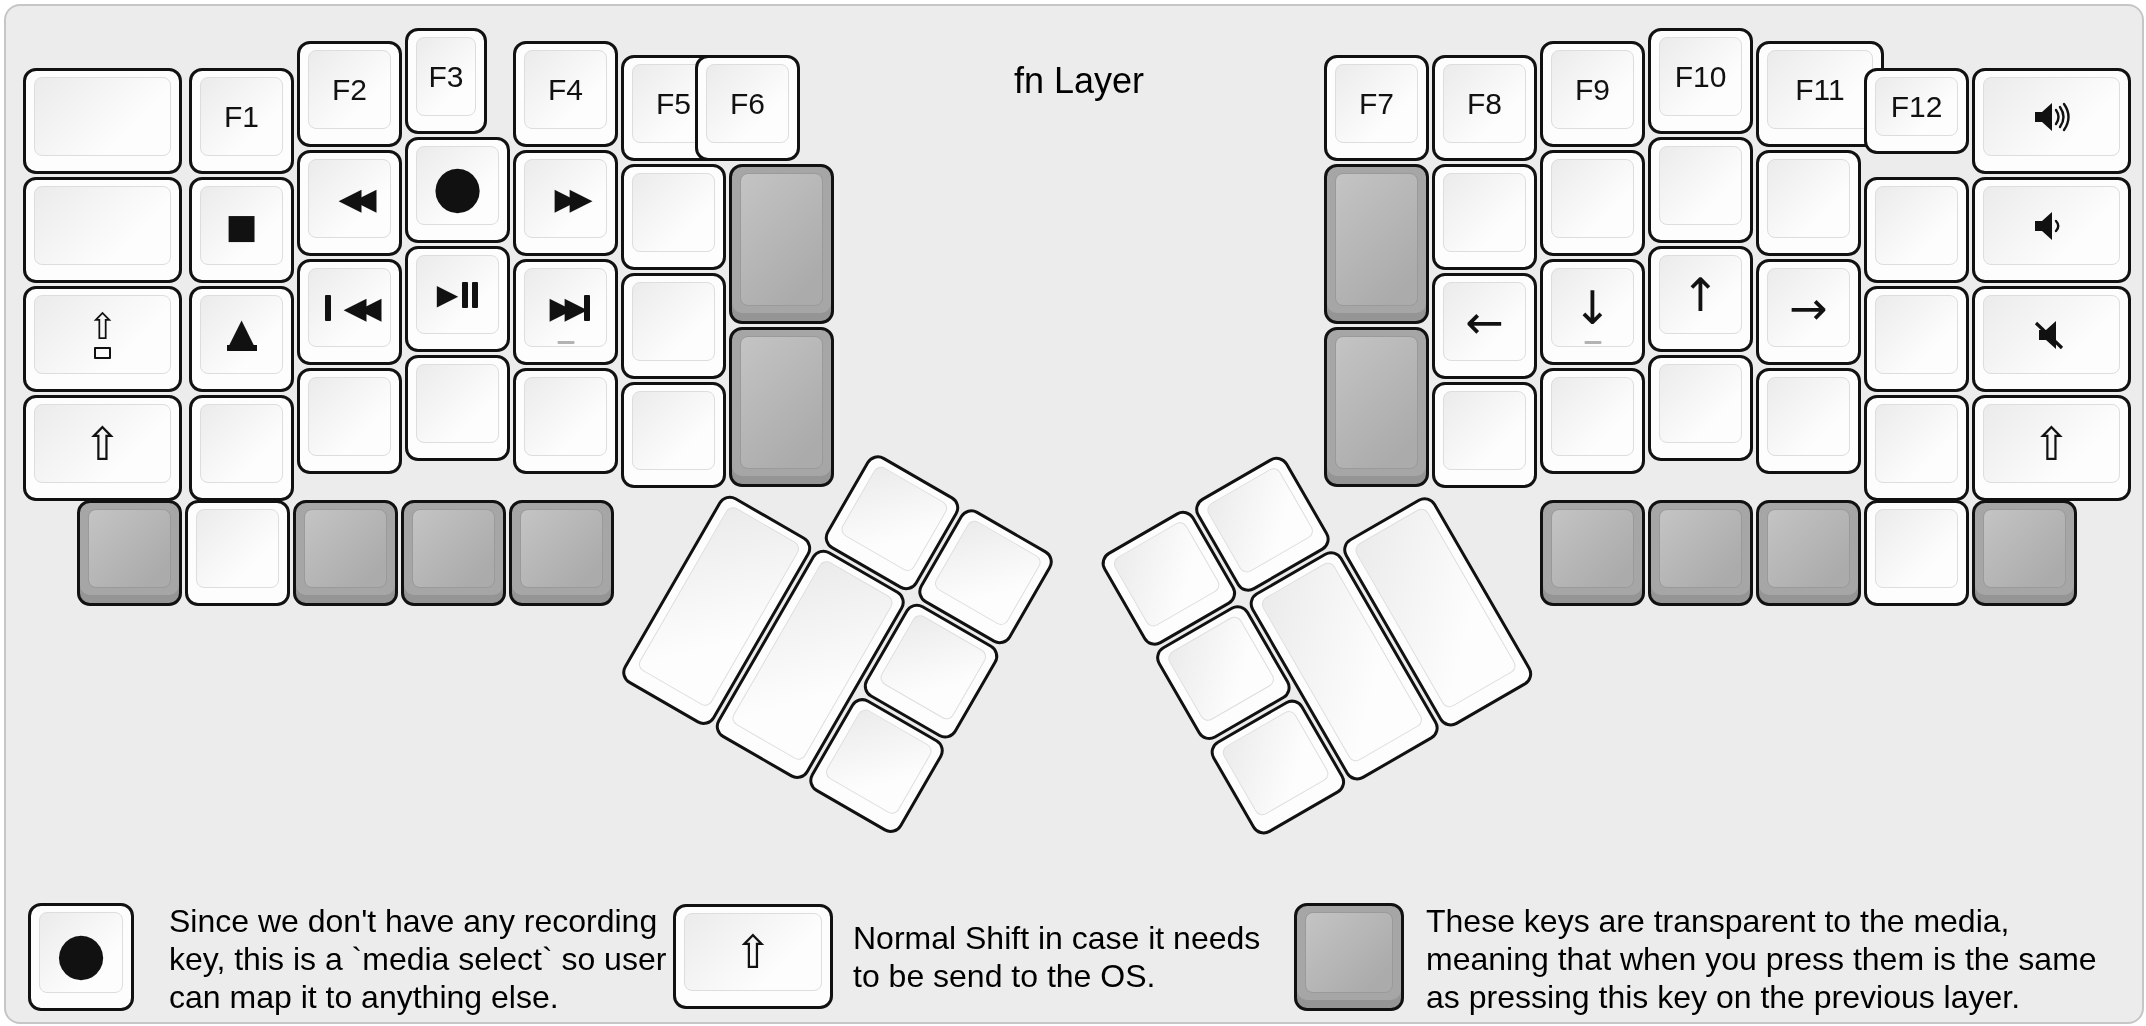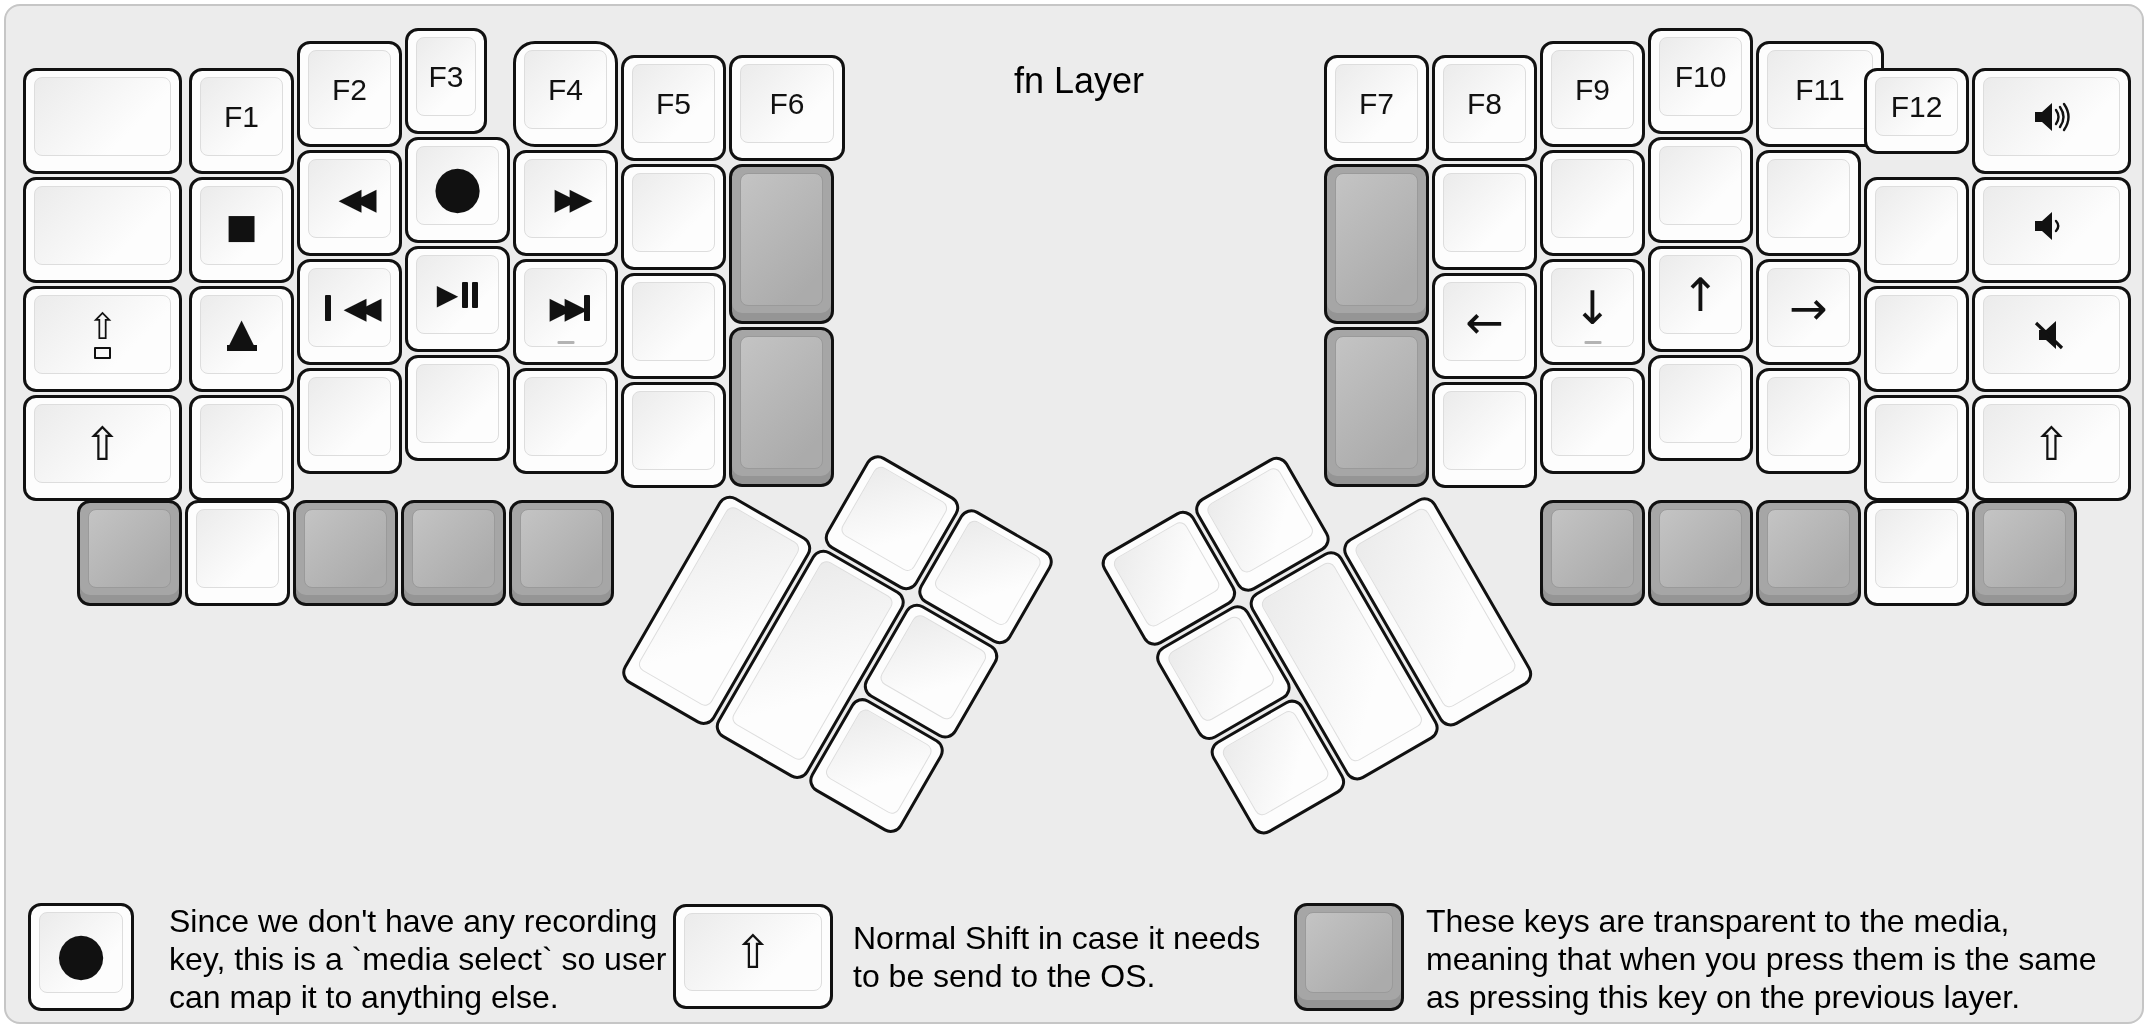--- a/index.html
+++ b/index.html
@@ -142,21 +142,21 @@
           <span class="grow">
             <span class="tri1">▶</span>
             <span class="vbar"></span>
             <span class="vbar"></span>
           </span>
         </div>
       </div>
       <div class="key white" style="left: 399px; top: 349px; width: 105px; height: 106px;">
         <div class="surface"></div>
       </div>
-      <div class="key white" style="left: 507px; top: 35px; width: 105px; height: 106px; border-radius: 22px;">
+      <div class="key white" style="left: 507px; top: 35px; width: 105px; height: 106px;">
         <div class="surface">
           <span class="klabel">F4</span>
         </div>
       </div>
       <div class="key white" style="left: 507px; top: 144px; width: 105px; height: 106px;">
         <div class="surface">
           <span class="tri">▶▶</span>
         </div>
       </div>
       <div class="key white" style="left: 507px; top: 253px; width: 105px; height: 106px;">
@@ -178,21 +178,21 @@
       </div>
       <div class="key white" style="left: 615px; top: 158px; width: 105px; height: 106px;">
         <div class="surface"></div>
       </div>
       <div class="key white" style="left: 615px; top: 267px; width: 105px; height: 106px;">
         <div class="surface"></div>
       </div>
       <div class="key white" style="left: 615px; top: 376px; width: 105px; height: 106px;">
         <div class="surface"></div>
       </div>
-      <div class="key white" style="left: 723px; top: 49px; width: 116px; height: 106px;">
+      <div class="key white" style="left: 689px; top: 49px; width: 105px; height: 106px;">
         <div class="surface">
           <span class="klabel">F6</span>
         </div>
       </div>
       <div class="key gray" style="left: 723px; top: 158px; width: 105px; height: 160px;">
         <div class="surface"></div>
       </div>
       <div class="key gray" style="left: 723px; top: 321px; width: 105px; height: 160px;">
         <div class="surface"></div>
       </div>

